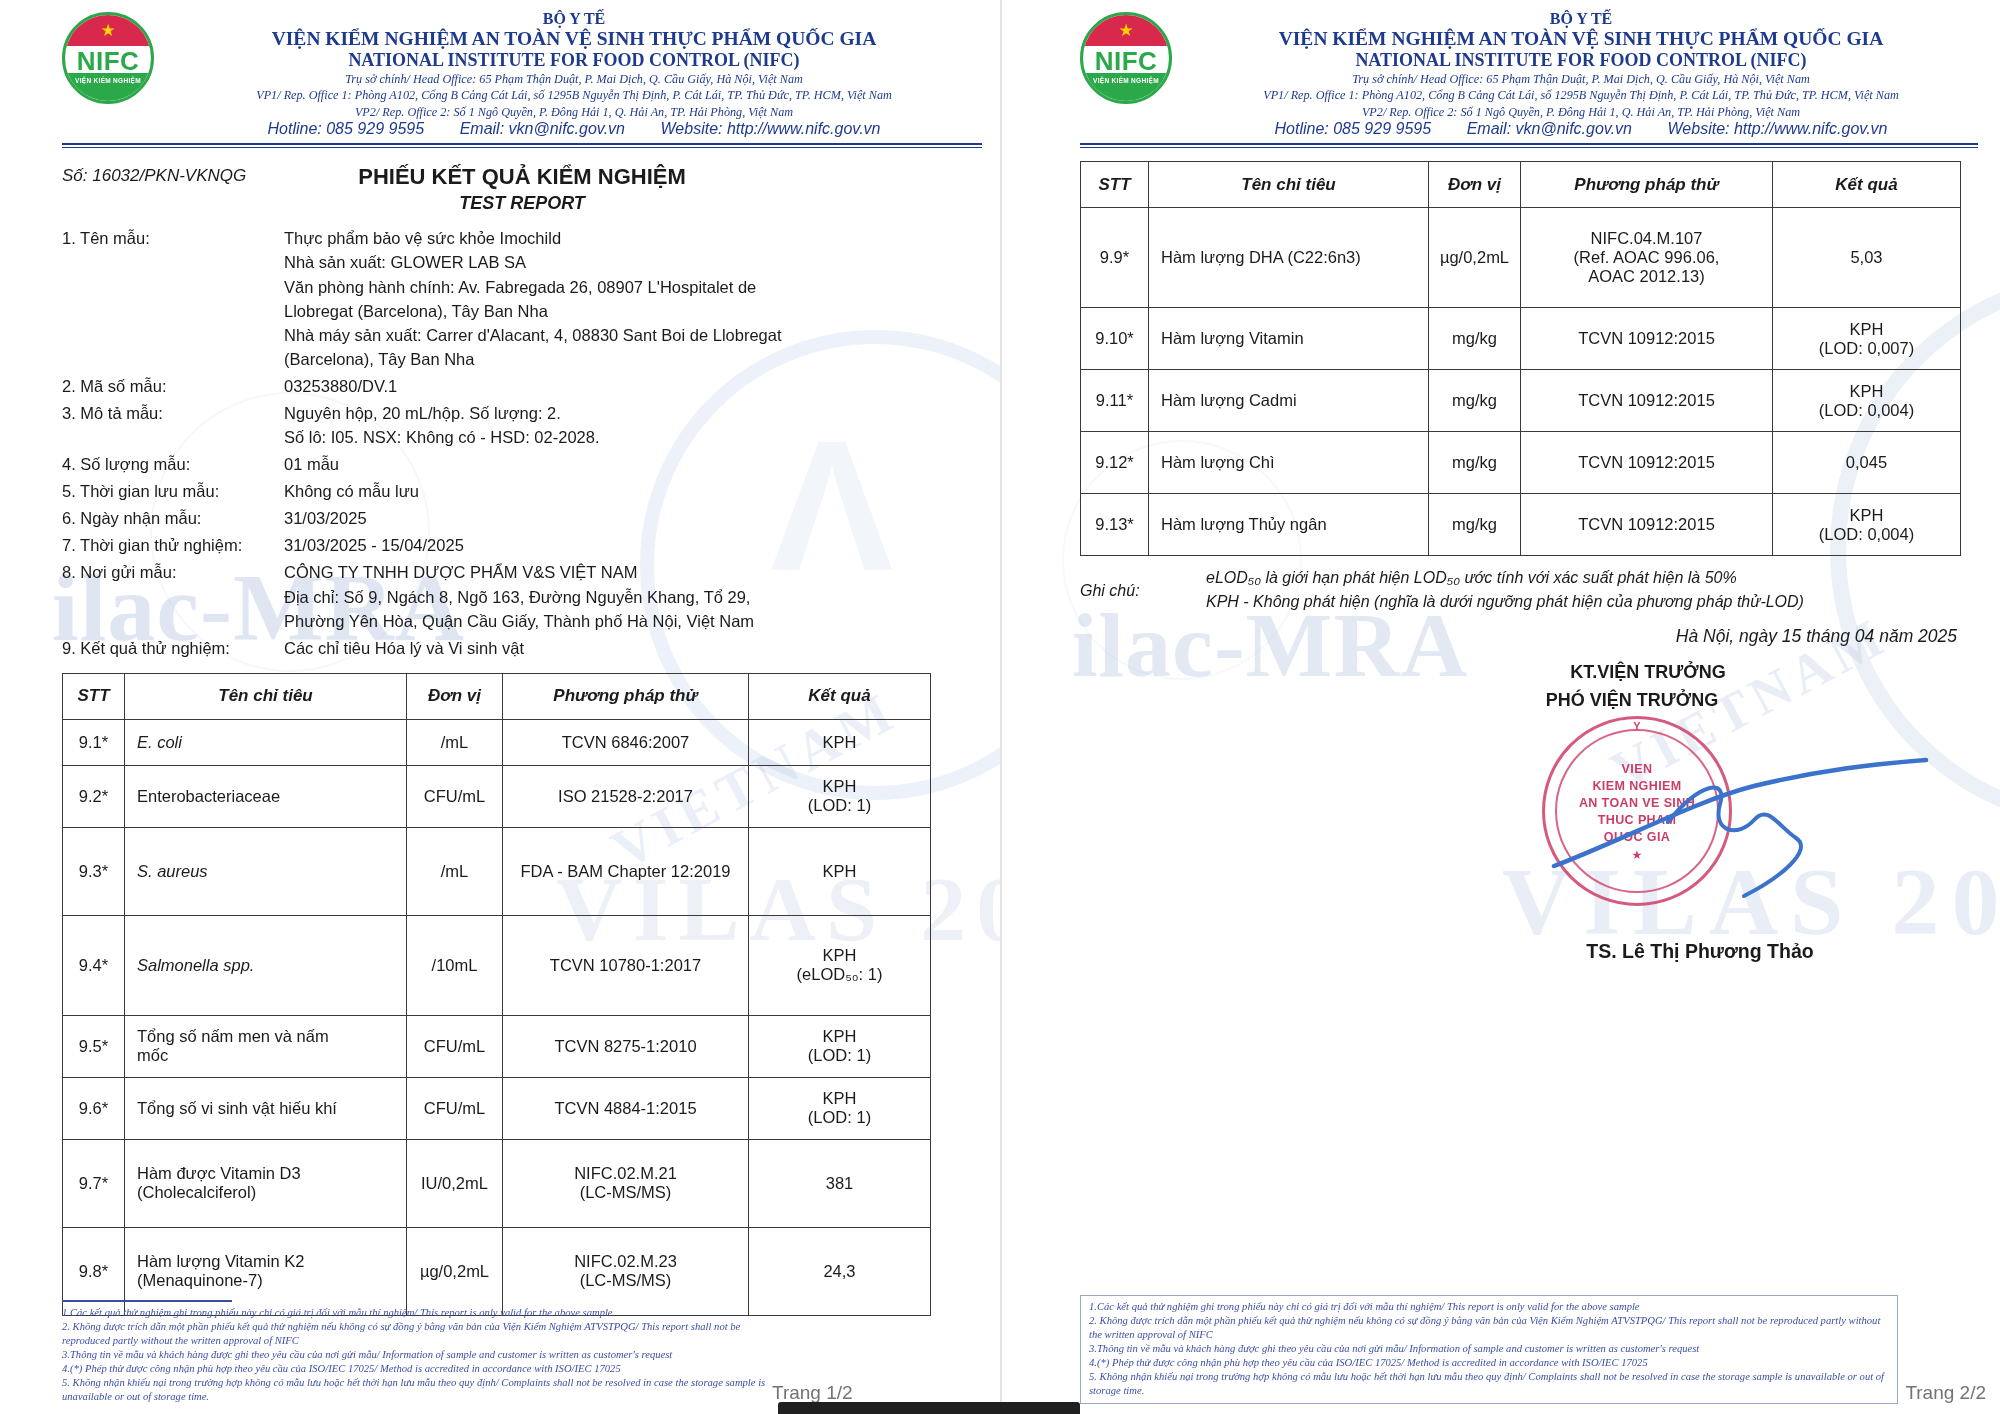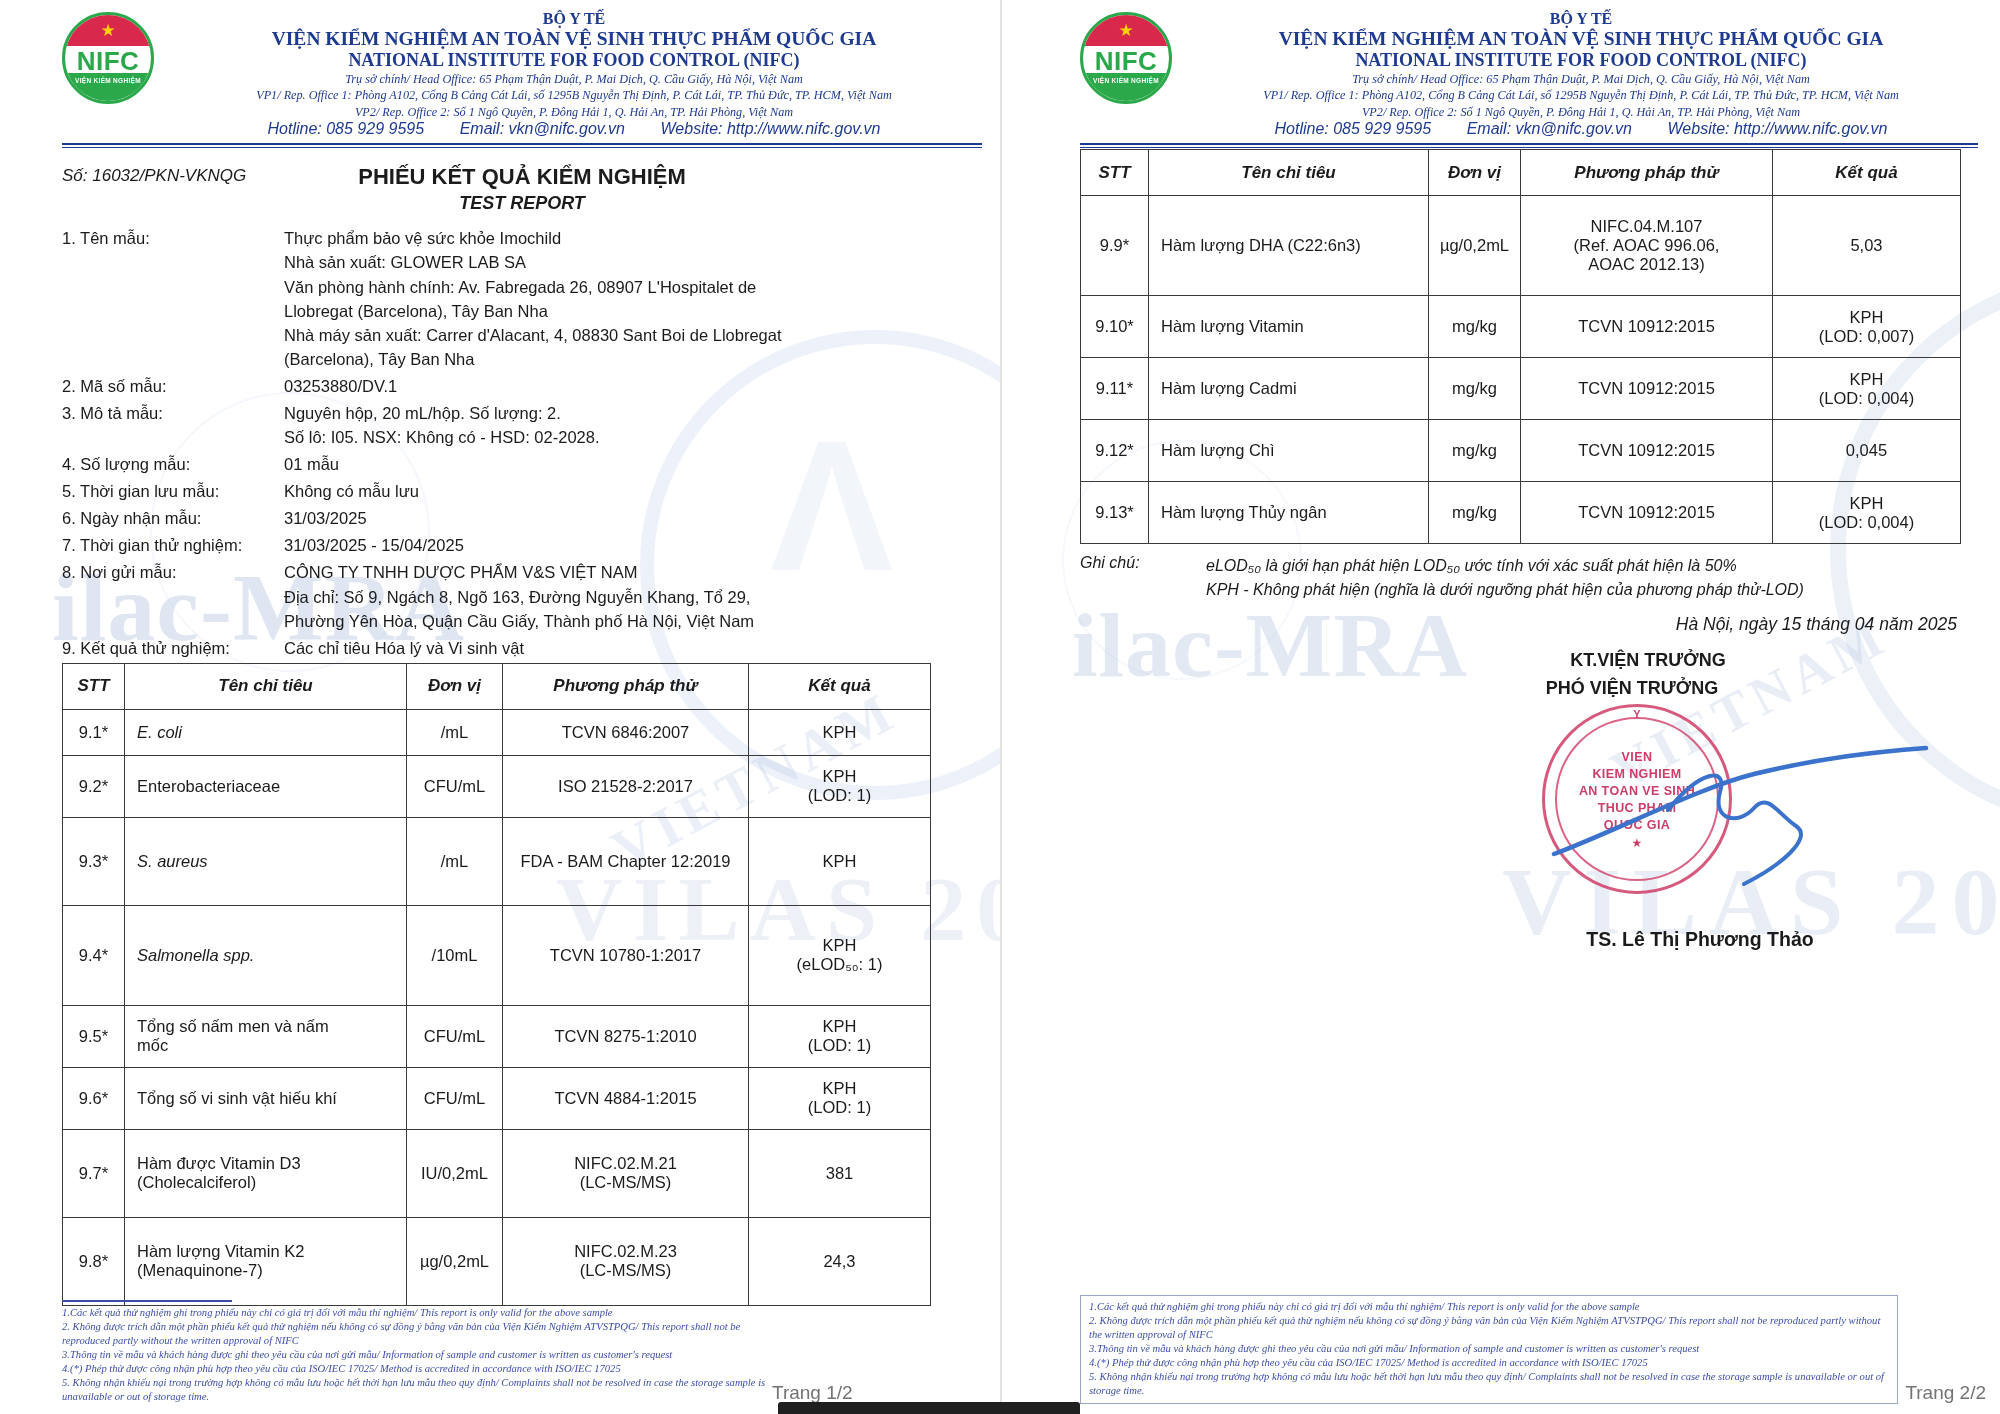--- a/index.html
+++ b/index.html
@@ -45,33 +45,33 @@
   .doc-no { position:absolute; left:0; top:2px; font-style:italic; font-size:17px; }
   .title { text-align:center; font-weight:bold; font-size:22px; }
   .subtitle { text-align:center; font-weight:bold; font-style:italic; font-size:18px; margin-top:3px; }
 
   
   .field { display:flex; margin-bottom:3px; font-size:16.5px; line-height:1.46; }
   .f-label { width:222px; flex-shrink:0; }
   .f-value { white-space:pre-line; max-width:498px; }
 
   
-  table.results { border-collapse:collapse; margin-top:1px;border-radius:18px; }
+  table.results { border-collapse:collapse; margin-top:13px;border-radius:18px; }
   .results th, .results td { border:1.6px solid #3a3a3a; text-align:center; vertical-align:middle;
                              font-size:16.5px; padding:6px 6px; background:transparent; }
   .results th { font-style:italic; font-weight:bold; font-size:17px; height:46px; }
   .results td.c-name { text-align:left; padding-left:12px; white-space:pre-line; }
   .results td.c-method, .results td.c-result { white-space:pre-line; }
   .c-name.it { font-style:italic; }
   tr.rh-s { height:46px; } tr.rh-m { height:62px; } tr.rh-l { height:88px; } tr.rh-xl { height:100px; }
   .table2 { margin-top:22px; }
 
   
   .note { display:flex; gap:36px; margin-top:10px; font-style:italic; font-size:16px; }
-  .note-label { width:90px; flex-shrink:0; }
+  .note-label { width:90px; flex-shrink:0;margin-top:16px; }
   .note-lines { white-space:pre-line; line-height:1.5; }
   .sig { position:relative; height:440px; margin-top:6px; }
   .sig-date { position:absolute; right:21px; top:6px; font-style:italic; font-size:17.5px; }
   .sig-t1 { position:absolute; left:388px; width:360px; top:42px; text-align:center; font-weight:bold; font-size:18px; }
   .sig-t2 { position:absolute; left:372px; width:360px; top:70px; text-align:center; font-weight:bold; font-size:18px; }
   .stamp { position:absolute; left:462px; top:96px; width:190px; height:190px; }
   .stamp-ring { position:absolute; inset:0; border:3.5px solid rgba(207,61,102,.85); border-radius:50%; }
   .stamp-ring2 { position:absolute; inset:13px; border:2px solid rgba(207,61,102,.8); border-radius:50%;
                  display:flex; flex-direction:column; align-items:center; justify-content:center;
                  color:rgba(199,44,90,.92); text-align:center; }

